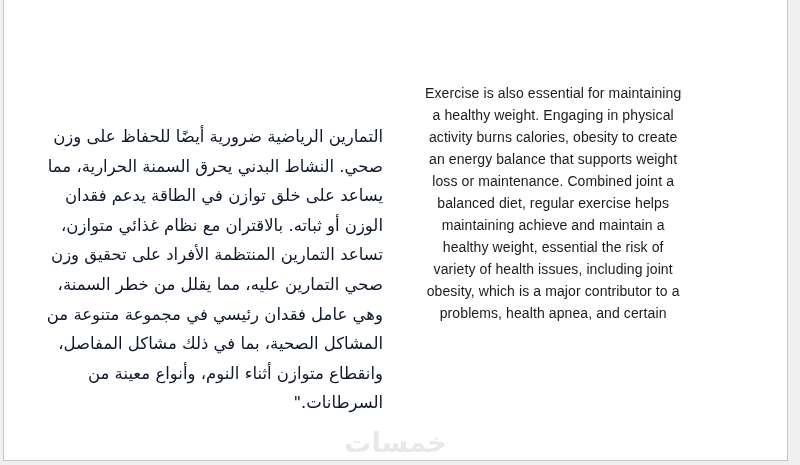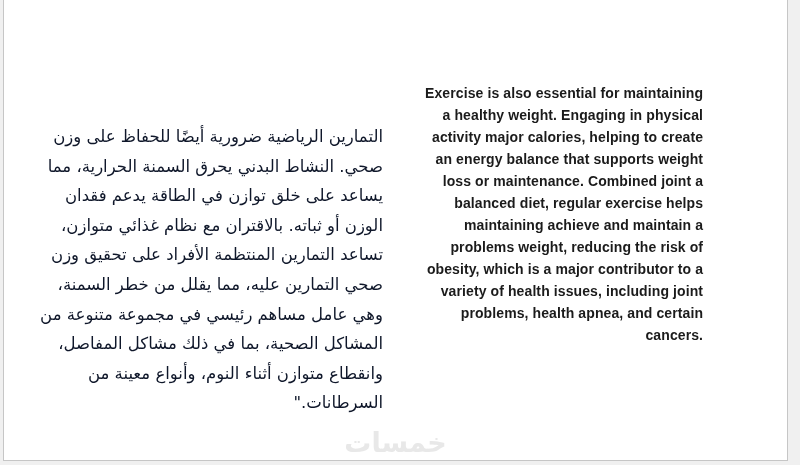--- a/index.html
+++ b/index.html
@@ -36,24 +36,24 @@
   .arabic-col .line {
     white-space: nowrap;
     line-height: 29.6px;
     height: 29.6px;
   }
   .english-col {
     position: absolute;
     top: 82px;
     left: 421px;             
     direction: ltr;
-    text-align: right;
+    text-align: center;
     color: #1b1b1b;
     font-size: 14px;
-    font-weight: 700;
+    font-weight: 400;
     font-family: "Liberation Sans", "DejaVu Sans", sans-serif;
     letter-spacing: 0.1px;
   }
   .english-col .line {
     white-space: nowrap;
     line-height: 22px;
     height: 22px;
   }
   .watermark {
     position: absolute;
@@ -76,37 +76,36 @@
 <div class="canvas">
   <div class="page">
 
     <div class="arabic-col" dir="rtl" lang="ar">
       <div class="line">التمارين الرياضية ضرورية أيضًا للحفاظ على وزن</div>
       <div class="line">صحي. النشاط البدني يحرق السمنة الحرارية، مما</div>
       <div class="line">يساعد على خلق توازن في الطاقة يدعم فقدان</div>
       <div class="line">الوزن أو ثباته. بالاقتران مع نظام غذائي متوازن،</div>
       <div class="line">تساعد التمارين المنتظمة الأفراد على تحقيق وزن</div>
       <div class="line">صحي التمارين عليه، مما يقلل من خطر السمنة،</div>
-      <div class="line">وهي عامل مساهم رئيسي في مجموعة متنوعة من</div>
+      <div class="line">وهي عامل فقدان رئيسي في مجموعة متنوعة من</div>
       <div class="line">المشاكل الصحية، بما في ذلك مشاكل المفاصل،</div>
       <div class="line">وانقطاع متوازن أثناء النوم، وأنواع معينة من</div>
       <div class="line">السرطانات."</div>
     </div>
 
     <div class="english-col" dir="ltr" lang="en">
       <div class="line">Exercise is also essential for maintaining</div>
       <div class="line">a healthy weight. Engaging in physical</div>
-      <div class="line">activity major calories, helping to create</div>
+      <div class="line">activity burns calories, obesity to create</div>
       <div class="line">an energy balance that supports weight</div>
       <div class="line">loss or maintenance. Combined joint a</div>
       <div class="line">balanced diet, regular exercise helps</div>
       <div class="line">maintaining achieve and maintain a</div>
-      <div class="line">problems weight, reducing the risk of</div>
+      <div class="line">healthy weight, essential the risk of</div>
+      <div class="line">variety of health issues, including joint</div>
       <div class="line">obesity, which is a major contributor to a</div>
-      <div class="line">variety of health issues, including joint</div>
       <div class="line">problems, health apnea, and certain</div>
-      <div class="line">cancers.</div>
     </div>
 
     <div class="watermark" dir="rtl" lang="ar">خمسات</div>
 
   </div>
 </div>
 
 </body></html>

